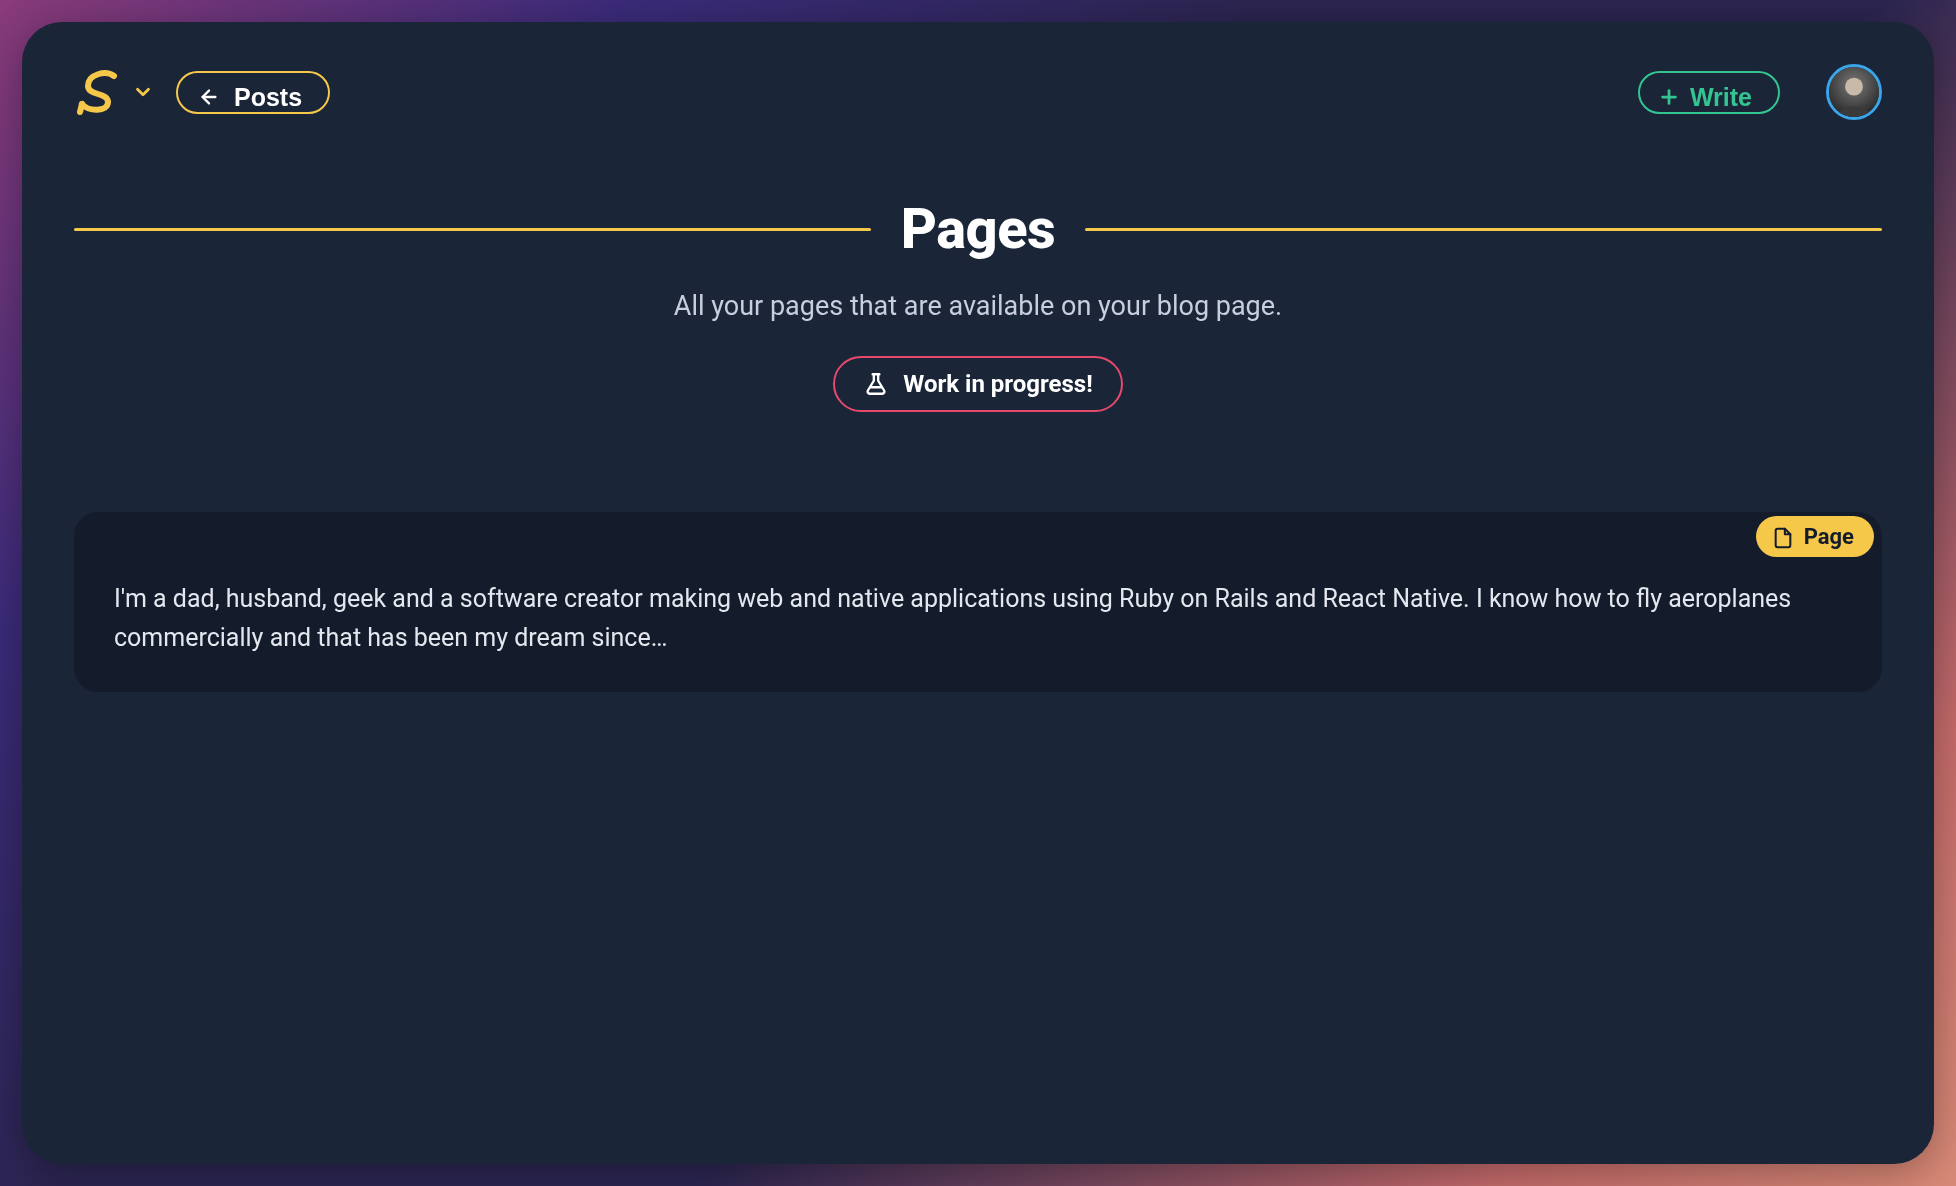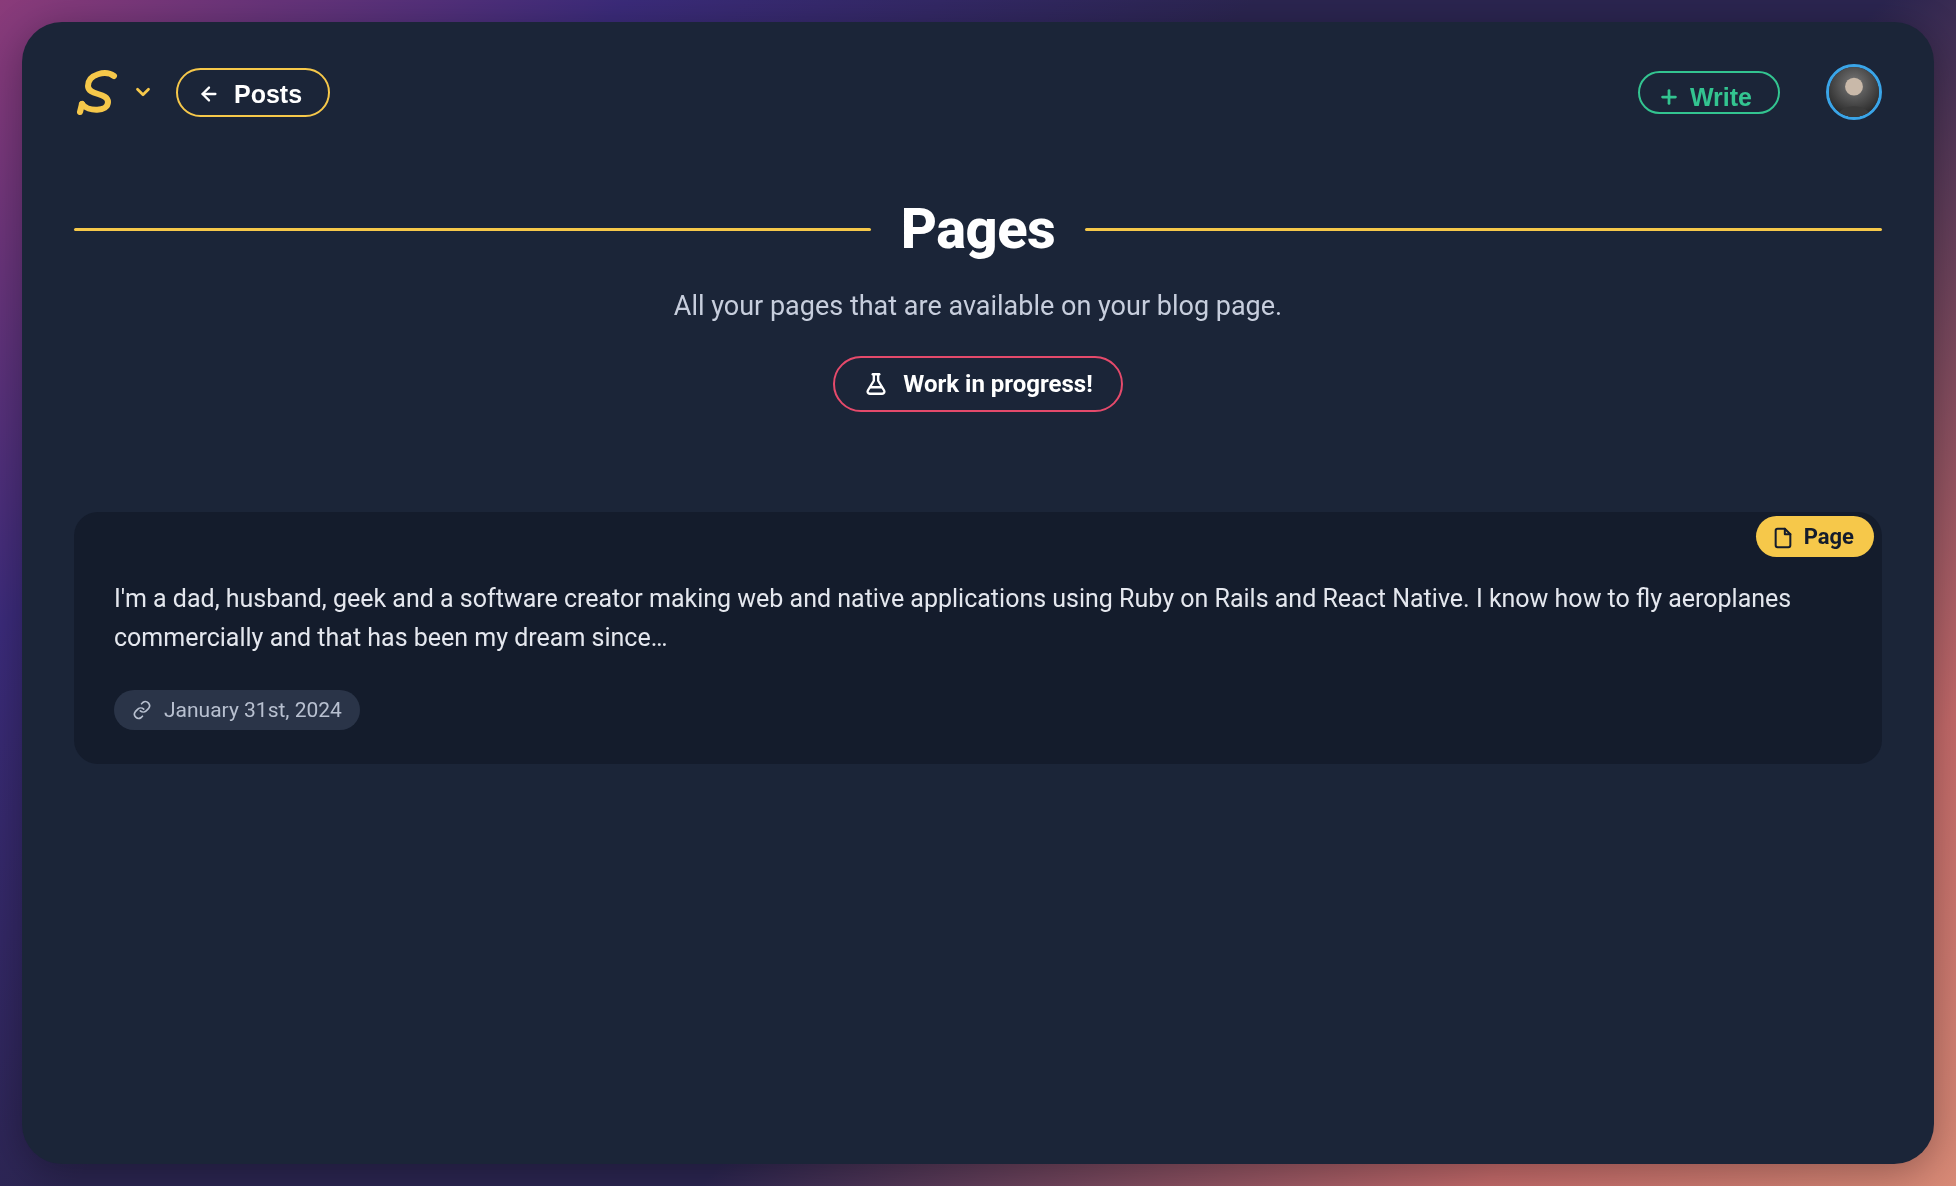--- a/index.html
+++ b/index.html
@@ -42,21 +42,21 @@
     width: 22px; height: 22px;
     display: flex; align-items: center; justify-content: center;
     cursor: pointer;
   }
   .posts-pill {
     display: inline-flex;
     align-items: center;
     gap: 14px;
     border: 2.5px solid #f6c84a;
     border-radius: 999px;
-    padding: 10px 26px 6px 20px;
+    padding: 10px 26px 0 20px;
     color: #ffffff;
     font-weight: 700;
     font-size: 25px;
     cursor: pointer;
     background: transparent;
   }
   .posts-pill svg { color: #fff; }
   .header-spacer { flex: 1; }
   .write-pill {
     display: inline-flex;
@@ -247,23 +247,16 @@
   <div class="card-area">
     <div class="page-card">
       <div class="page-badge">
         <svg viewBox="0 0 24 24" width="22" height="22" fill="none" stroke="#141c2c" stroke-width="2.2" stroke-linecap="round" stroke-linejoin="round">
           <path d="M14 2 H6 a2 2 0 0 0 -2 2 v16 a2 2 0 0 0 2 2 h12 a2 2 0 0 0 2 -2 V8 z"></path>
           <polyline points="14 2 14 8 20 8"></polyline>
         </svg>
         <span>Page</span>
       </div>
       <p class="card-desc">I'm a dad, husband, geek and a software creator making web and native applications using Ruby on Rails and React Native. I know how to fly aeroplanes commercially and that has been my dream since…</p>
-      <div class="date-pill">
-        <svg viewBox="0 0 24 24" width="20" height="20" fill="none" stroke="currentColor" stroke-width="2" stroke-linecap="round" stroke-linejoin="round">
-          <path d="M10 13 a5 5 0 0 0 7 0 l3 -3 a5 5 0 0 0 -7 -7 l-1.5 1.5"></path>
-          <path d="M14 11 a5 5 0 0 0 -7 0 l-3 3 a5 5 0 0 0 7 7 l1.5 -1.5"></path>
-        </svg>
-        <span>January 31st, 2024</span>
-      </div>
     </div>
   </div>
 
 </div>
 
 </body></html>

